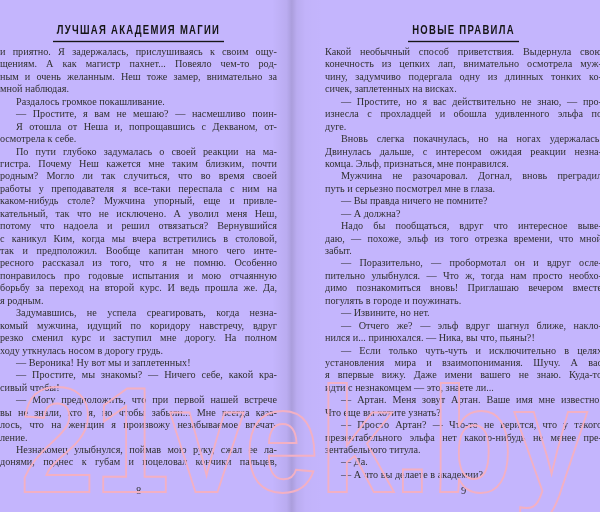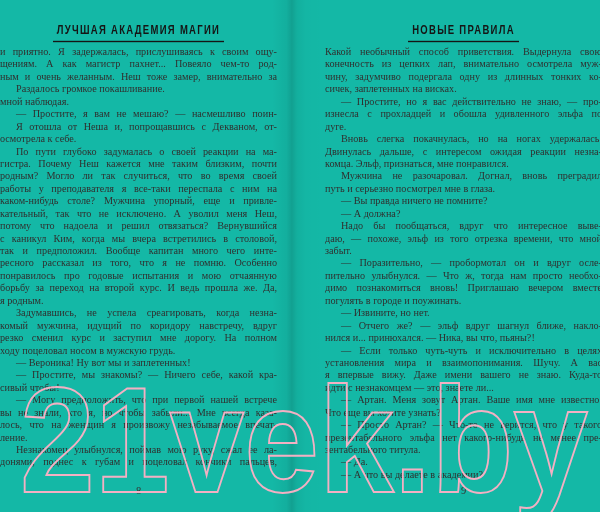--- a/index.html
+++ b/index.html
@@ -1,21 +1,21 @@
 <!DOCTYPE html>
 <html><head>
 <meta charset="utf-8">
 <style>
   html, body { margin: 0; padding: 0; }
   body { width: 600px; height: 512px; overflow: hidden; background: #ffffff; }
 
   .spread {
     position: relative;
     width: 600px; height: 512px;
-    background: #14b8a6;
+    background: #c4b5fd;
     font-family: "Liberation Serif", serif;
     overflow: hidden;
   }
 
   .page {
     position: absolute;
     top: 0;
     width: 277px;
     height: 512px;
   }
@@ -90,42 +90,42 @@
 <div class="spread">
 
   <div class="page left">
     <div class="running-head">
       <span class="head-text">ЛУЧШАЯ АКАДЕМИЯ МАГИИ</span>
     </div>
     <div class="textblock">
         <div class="line">и приятно. Я задержалась, прислушиваясь к своим ощу-</div>
         <div class="line">щениям. А как магистр пахнет... Повеяло чем-то род-</div>
         <div class="line">ным и очень желанным. Неш тоже замер, внимательно за</div>
+        <div class="line last">мной наблюдая.</div>
         <div class="line indent last">Раздалось громкое покашливание.</div>
-        <div class="line last">мной наблюдая.</div>
         <div class="line indent">— Простите, я вам не мешаю? — насмешливо поин-</div>
         <div class="line indent">Я отошла от Неша и, попрощавшись с Декваном, от-</div>
         <div class="line last">осмотрела к себе.</div>
         <div class="line indent">По пути глубоко задумалась о своей реакции на ма-</div>
         <div class="line">гистра. Почему Неш кажется мне таким близким, почти</div>
         <div class="line">родным? Могло ли так случиться, что во время своей</div>
         <div class="line">работы у преподавателя я все-таки переспала с ним на</div>
         <div class="line">каком-нибудь столе? Мужчина упорный, еще и привле-</div>
         <div class="line">кательный, так что не исключено. А уволил меня Неш,</div>
         <div class="line">потому что надоела и решил отвязаться? Вернувшийся</div>
         <div class="line">с каникул Ким, когда мы вчера встретились в столовой,</div>
         <div class="line">так и предположил. Вообще капитан много чего инте-</div>
         <div class="line">ресного рассказал из того, что я не помню. Особенно</div>
         <div class="line">понравилось про годовые испытания и мою отчаянную</div>
         <div class="line">борьбу за переход на второй курс. И ведь прошла же. Да,</div>
         <div class="line last">я родным.</div>
         <div class="line indent">Задумавшись, не успела среагировать, когда незна-</div>
         <div class="line">комый мужчина, идущий по коридору навстречу, вдруг</div>
         <div class="line">резко сменил курс и заступил мне дорогу. На полном</div>
-        <div class="line last">ходу поцеловал носом в мужскую грудь.</div>
+        <div class="line last">ходу уткнулась носом в дорогу грудь.</div>
         <div class="line indent last">— Вероника! Ну вот мы и заплетенных!</div>
         <div class="line indent">— Простите, мы знакомы? — Ничего себе, какой кра-</div>
         <div class="line last">сивый чтобы!</div>
         <div class="line indent">— Могу предположить, что при первой нашей встрече</div>
         <div class="line">вы не знали, кто я, но чтобы забыли... Мне всегда каза-</div>
         <div class="line">лось, что на женщин я произвожу незабываемое впечат-</div>
         <div class="line last">ление.</div>
         <div class="line indent">Незнакомец улыбнулся, поймав мою руку, сжал ее ла-</div>
         <div class="line">донями, поднес к губам и поцеловал кончики пальцев,</div>
       </div>

